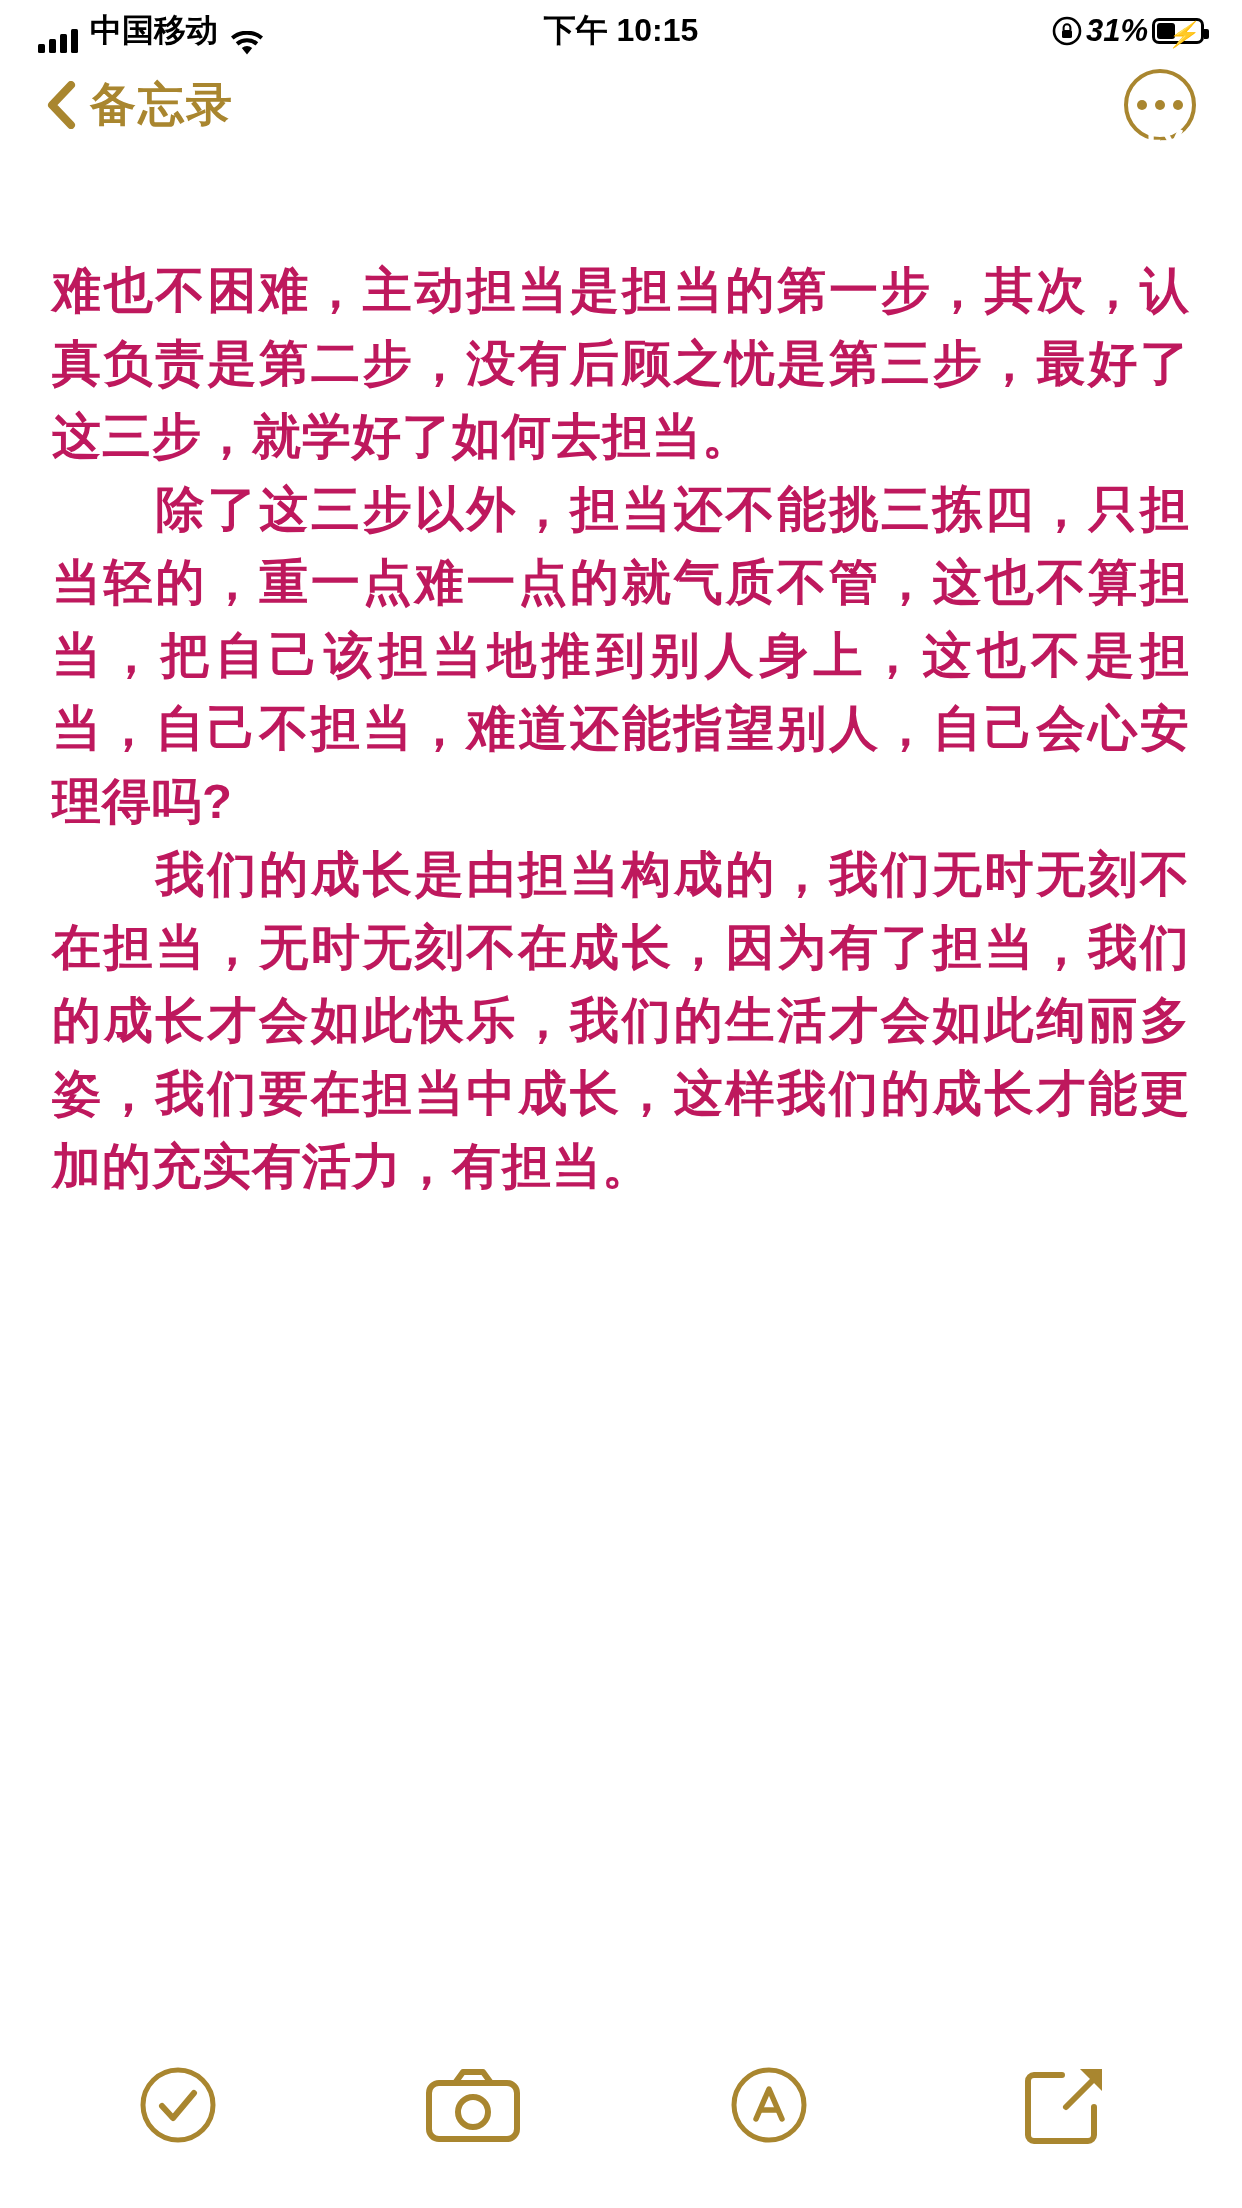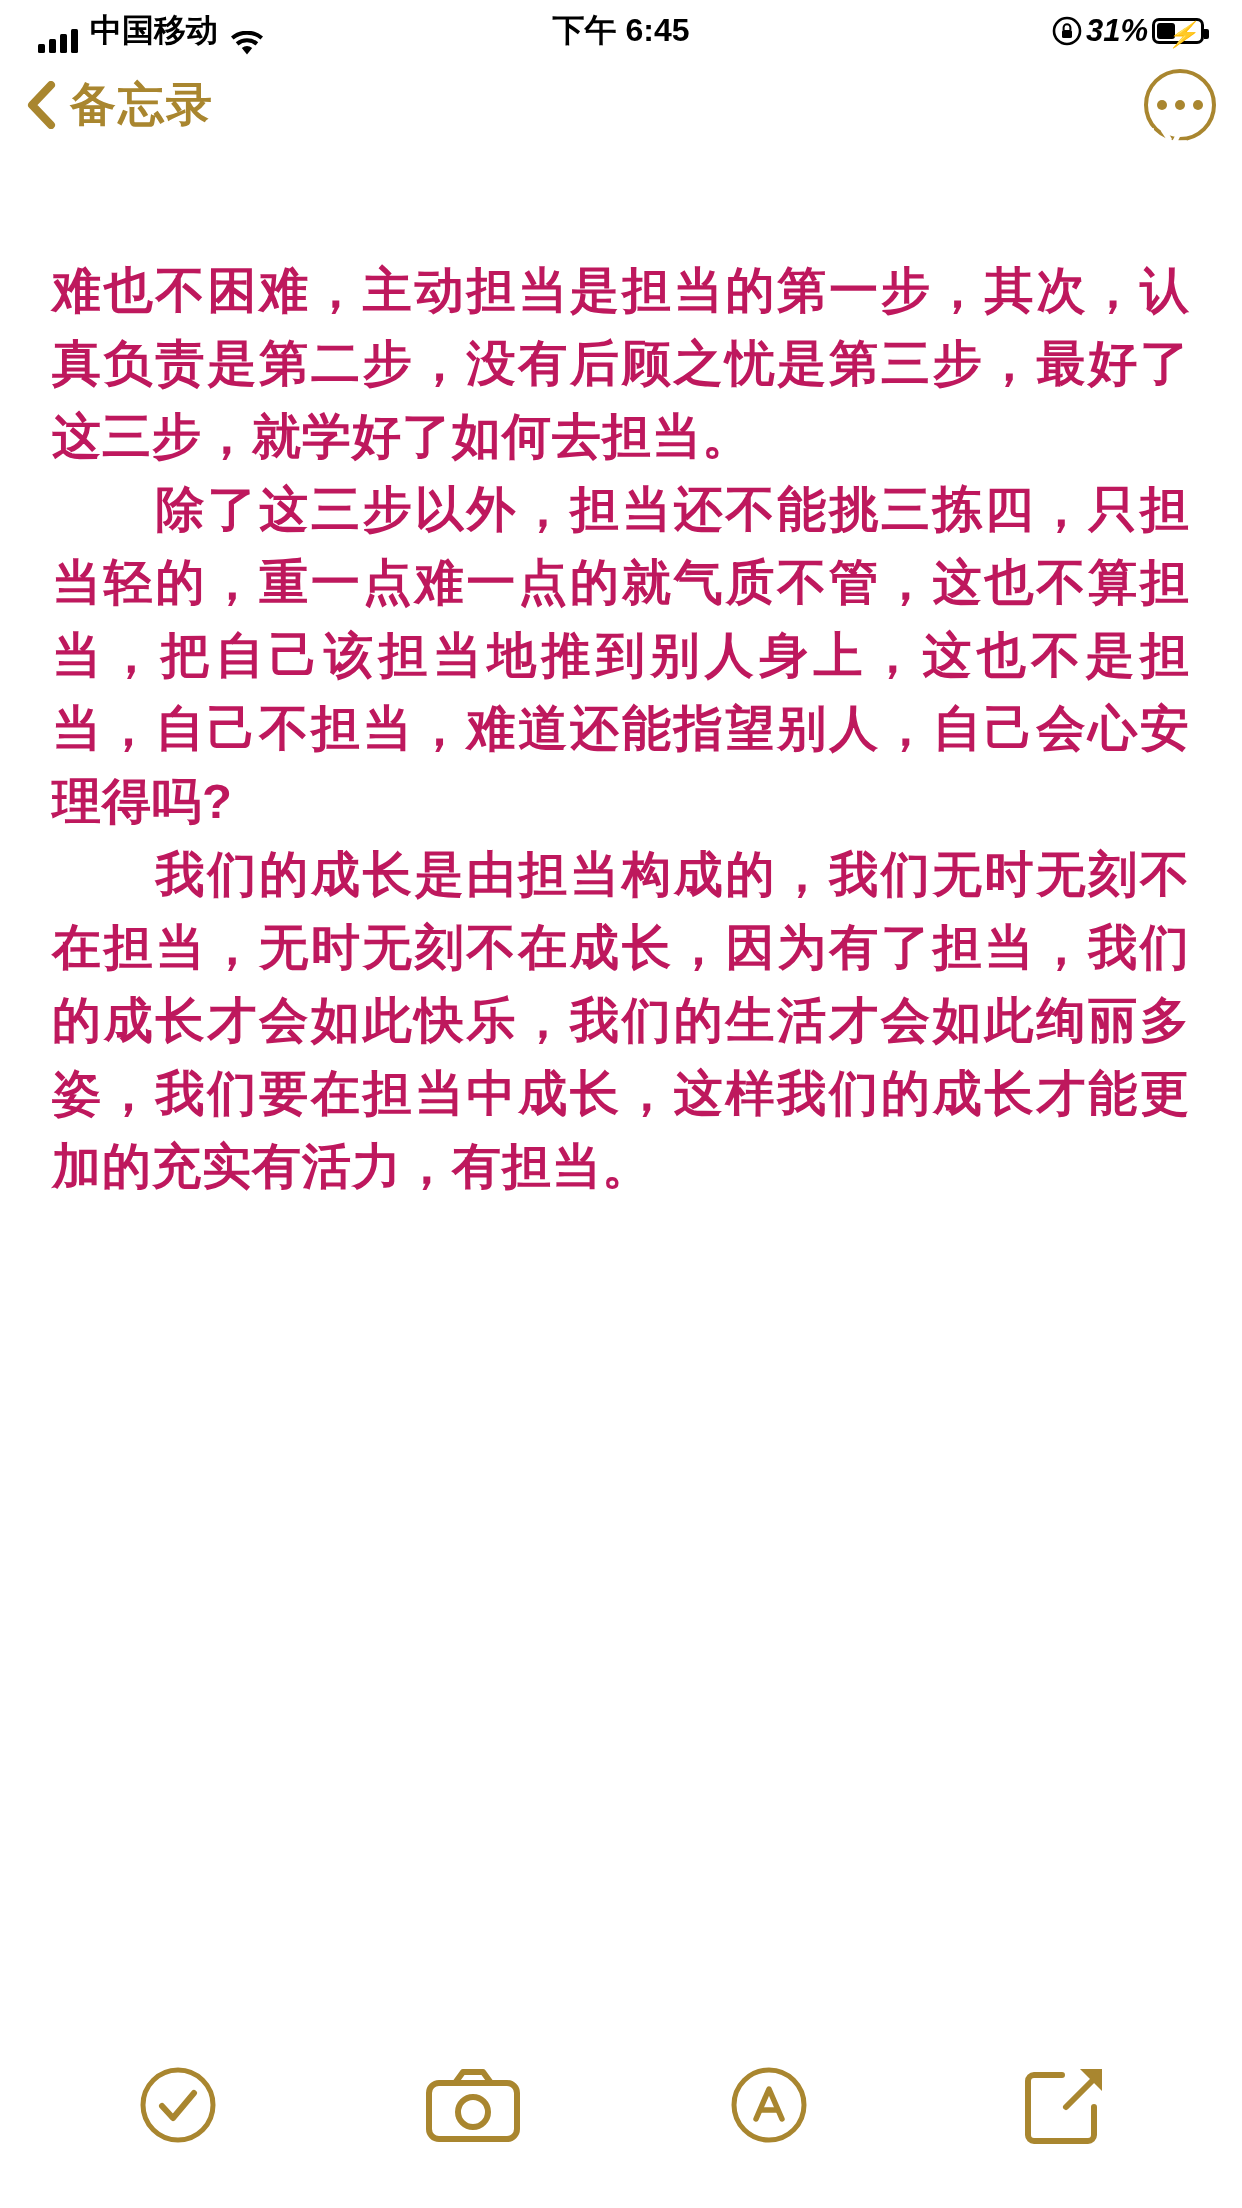--- a/index.html
+++ b/index.html
@@ -54,21 +54,21 @@
     width:5px; height:10px; background:#000; border-radius:0 2px 2px 0;
   }
   .battery .fill { width:42%; height:100%; background:#000; border-radius:3px; }
   .bolt { position:absolute; left:12px; top:-1px; font-size:25px; line-height:28px; color:#000; }
 
   
   .nav-bar {
     position:absolute; top:62px; left:0;
     width:1242px; height:86px;
     display:flex; align-items:center;
-    padding:0 26px;
+    padding:0 46px;
   }
   .back-btn { display:flex; align-items:center; gap:14px; color:#a9862f; }
   .chev { width:30px; height:48px; }
   .nav-title { font-size:46px; font-weight:bold; color:#a9862f; letter-spacing:2px; }
   .more-btn {
     margin-left:auto;
     width:72px; height:72px; border-radius:50%;
     border:4px solid #a9862f;
     display:flex; align-items:center; justify-content:center;
     gap:8px;
@@ -133,21 +133,21 @@
       <span class="wifi-icon">
         <svg viewBox="0 0 34 26" width="34" height="26">
           <path d="M17 23.5l-5.2-6.4a8.4 8.4 0 0 1 10.4 0z" fill="#000"></path>
           <path d="M5.8 11.2a17.6 17.6 0 0 1 22.4 0l-2.6 3.2a13.6 13.6 0 0 0-17.2 0z" fill="#000"></path>
           <path d="M1 5.4a25.2 25.2 0 0 1 32 0l-2.5 3.1a21.2 21.2 0 0 0-27 0z" fill="#000"></path>
         </svg>
       </span>
     </div>
 
     <div class="status-center">
-      <span class="clock">下午 6:45</span>
+      <span class="clock">下午 10:15</span>
     </div>
 
     <div class="status-right">
       <span class="lock-icon">
         <svg viewBox="0 0 30 30" width="30" height="30">
           <circle cx="15" cy="15" r="13" fill="none" stroke="#000" stroke-width="2.6"></circle>
           <rect x="10" y="14" width="10" height="8" rx="1.6" fill="#000"></rect>
           <path d="M11.6 14v-2.4a3.4 3.4 0 0 1 6.8 0V14" fill="none" stroke="#000" stroke-width="2"></path>
         </svg>
       </span>

